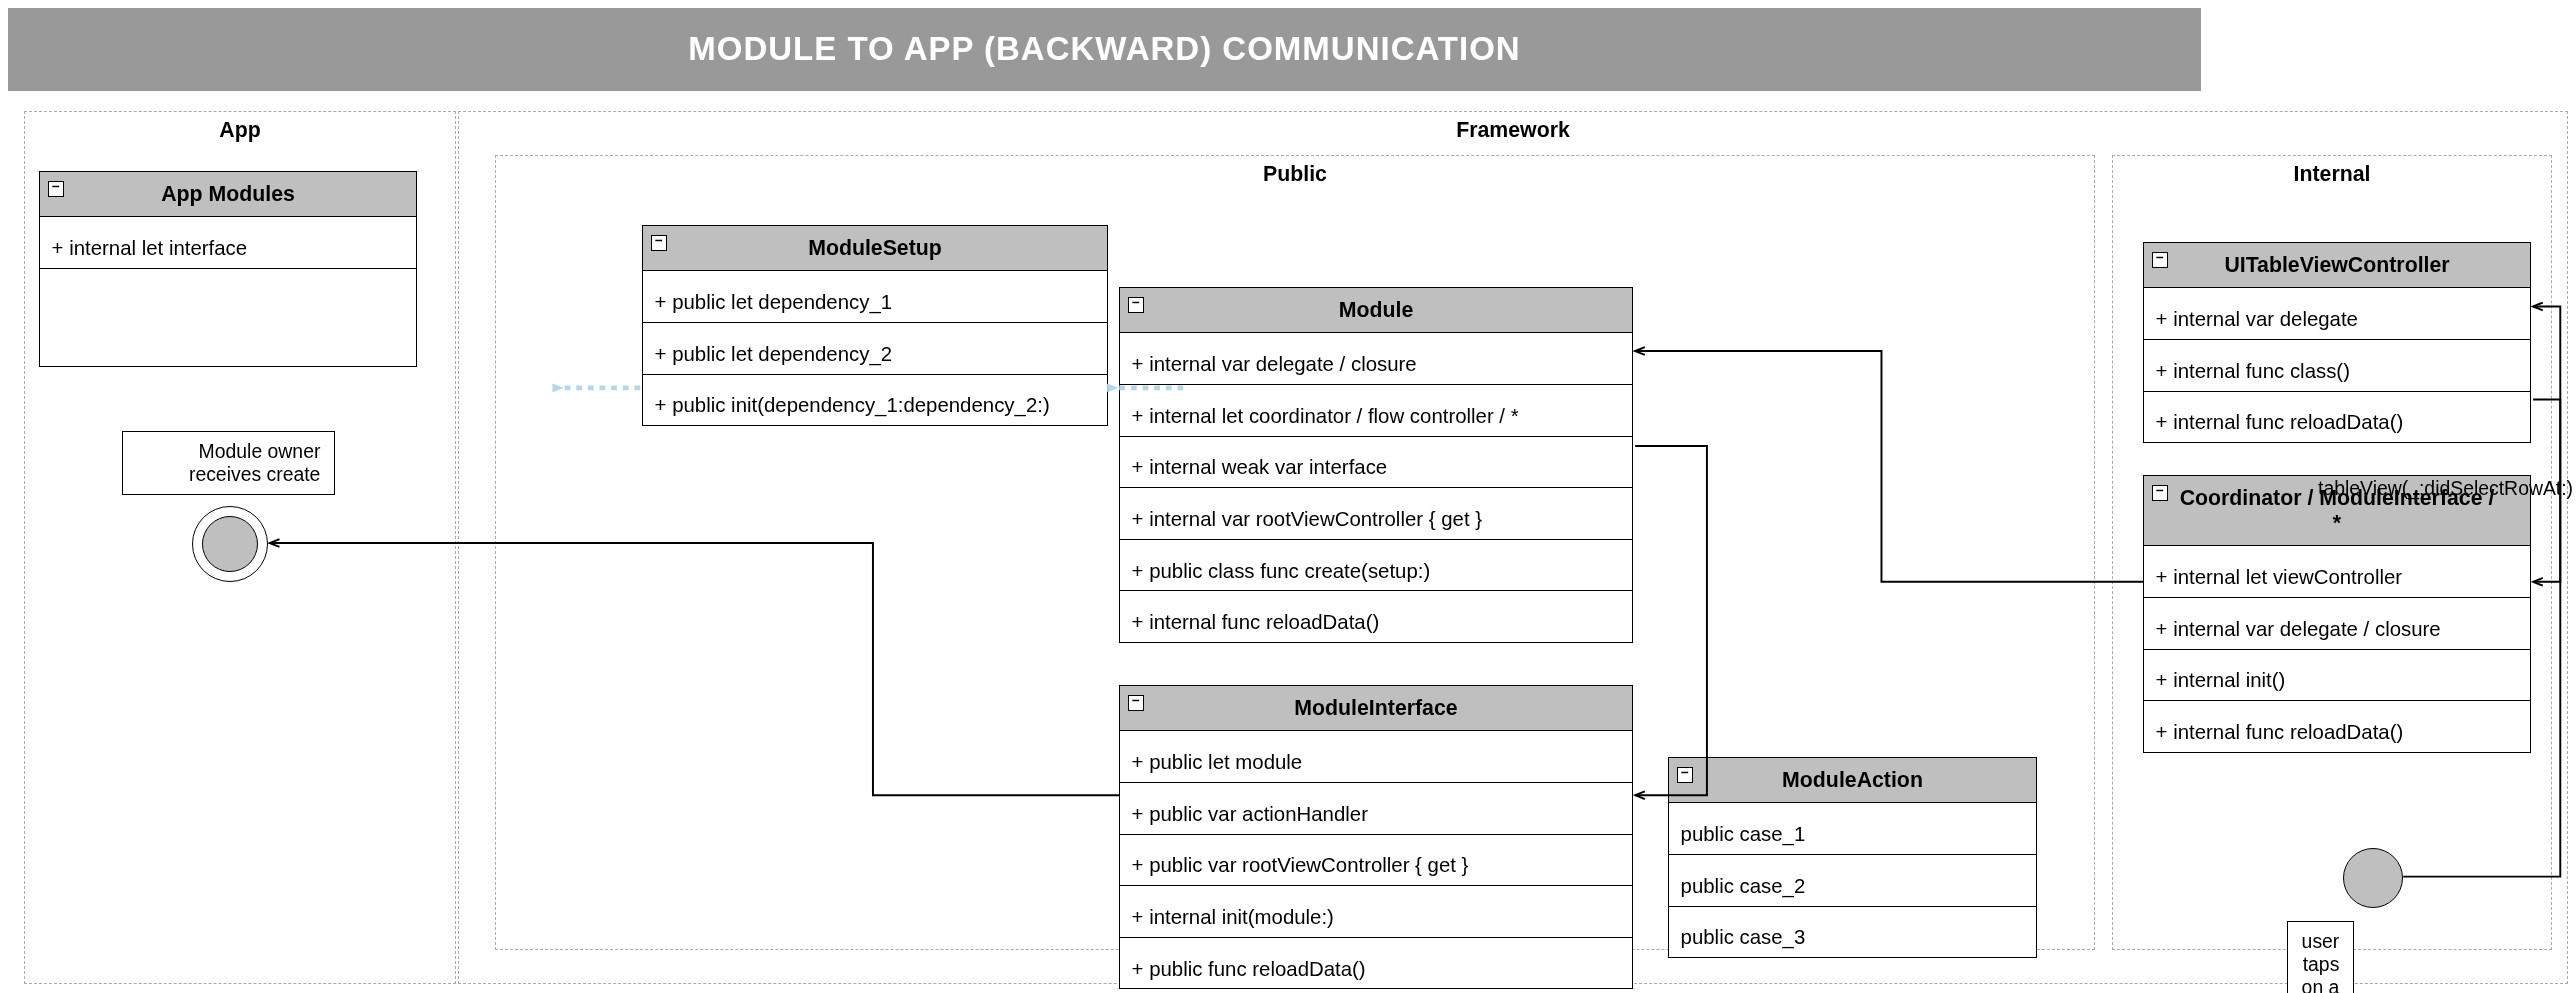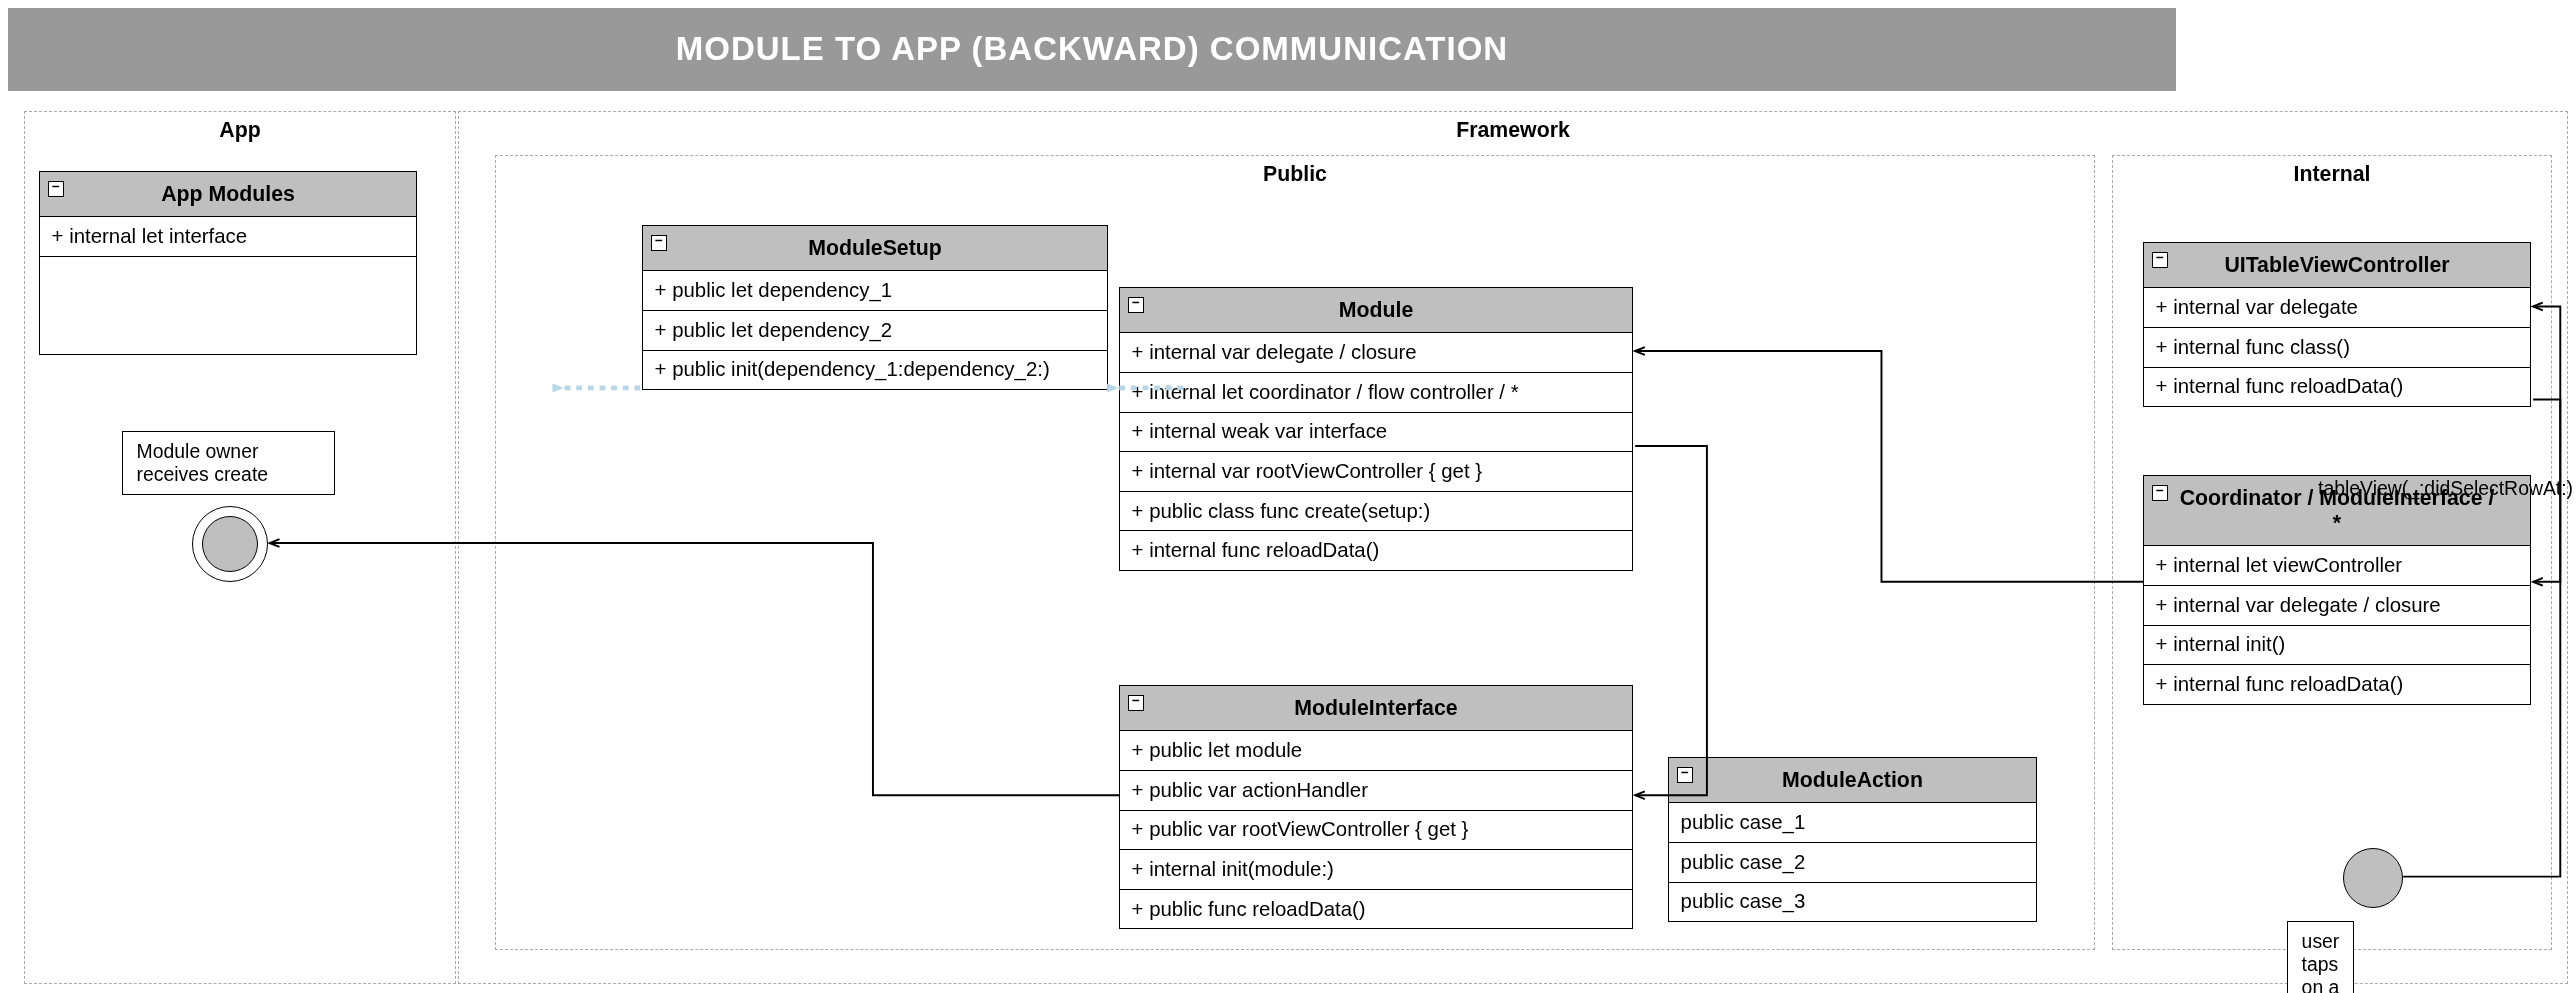--- a/index.html
+++ b/index.html
@@ -5,20 +5,21 @@
   html, body {
     margin: 0;
     padding: 0;
     background: #fff;
     font-family: Arial, Helvetica, sans-serif;
   }
   .canvas {
     position: relative;
     width: 2184px;
     height: 993px;
+    padding-left: 25px;
   }
   svg.lines {
     position: absolute;
     inset: 0;
     width: 2576px;
     height: 993px;
     pointer-events: none;
   }
   .title-band {
     position: absolute;
@@ -75,20 +76,21 @@
     box-sizing: border-box;
     font-size: 13.6px;
     line-height: 10.7px;
     text-align: center;
   }
   .uml-row {
     border-bottom: 1.9px solid #000;
     font-size: 20.4px;
     padding: 7.8px 11.6px;
     text-align: left;
+    margin-top: 12px;
   }
   .uml-row:last-child {
     border-bottom: 0;
   }
   .uml-pad {
     height: 97px;
   }
   .state-ring {
     position: absolute;
     width: 76px;
@@ -114,21 +116,21 @@
     height: 60px;
     background: #bfbfbf;
     border: 1.9px solid #000;
     border-radius: 50%;
     box-sizing: border-box;
   }
   .note-box {
     position: absolute;
     border: 1.9px solid #000;
     background: #fff;
-    text-align: left;
+    text-align: right;
     font-size: 19.4px;
     padding: 7.8px 13.6px;
     box-sizing: border-box;
   }
   .edge-label {
     position: absolute;
     font-size: 19.4px;
     white-space: nowrap;
     margin-top: 46px;
   }

